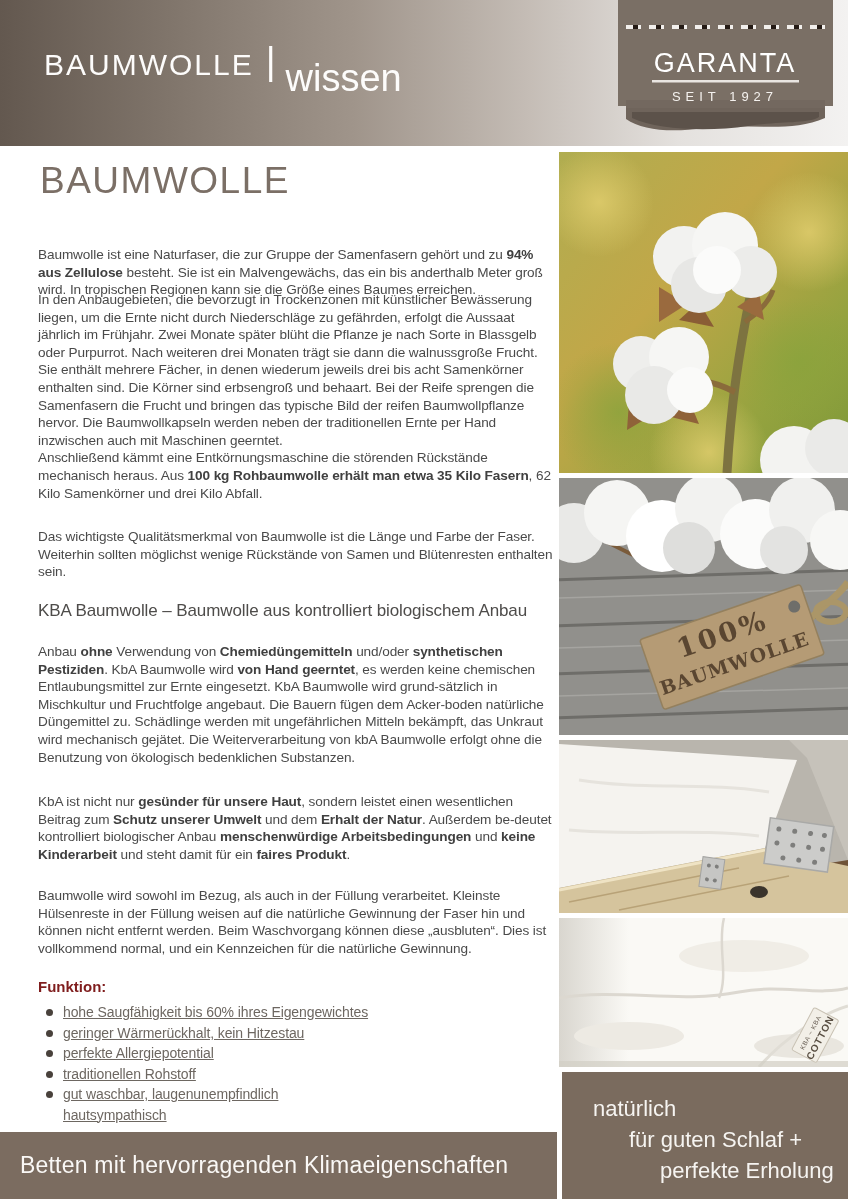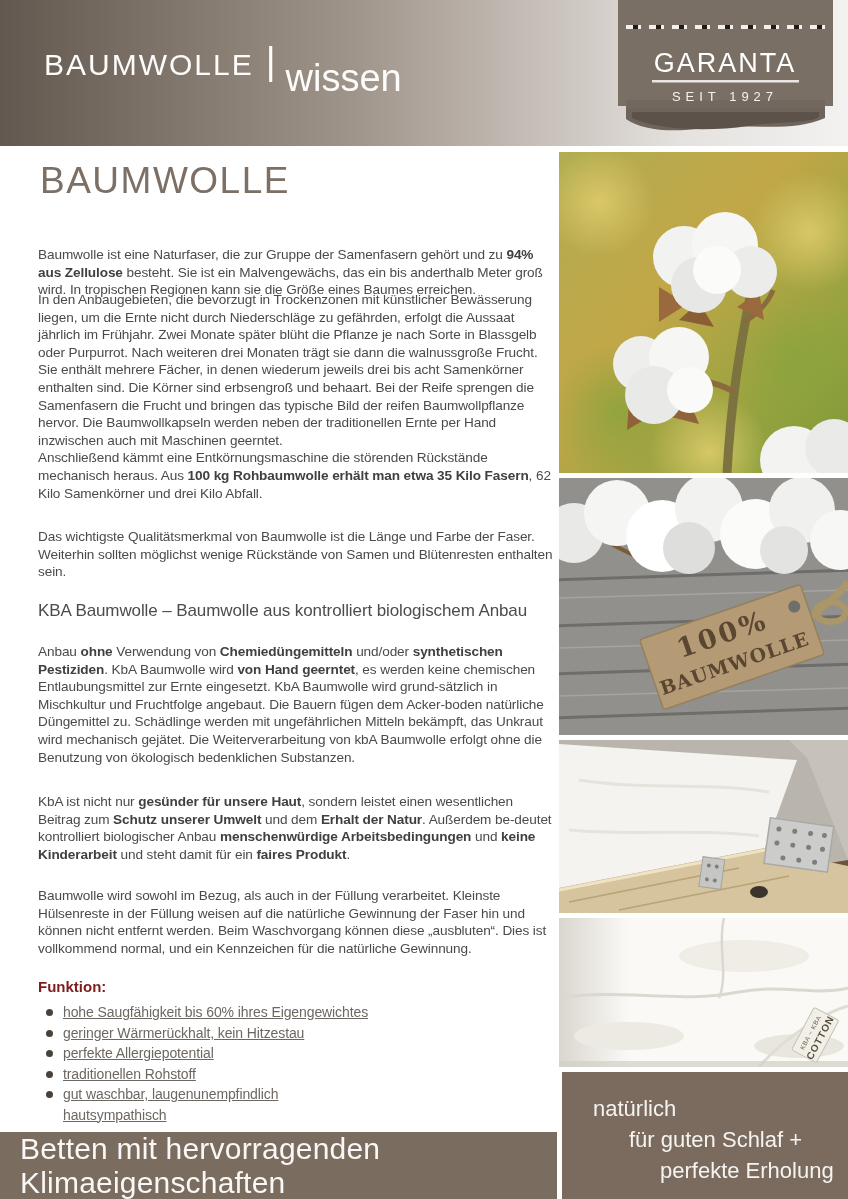--- a/index.html
+++ b/index.html
@@ -48,21 +48,21 @@
   .photo{position:absolute;left:559px;width:289px;overflow:hidden;background:#eee;}
   .ph1{top:152px;height:321px;}
   .ph2{top:478px;height:257px;}
   .ph3{top:740px;height:173px;}
   .ph4{top:918px;height:149px;}
   .photo svg{display:block;}
   
   .bar-left{
     position:absolute;left:0;top:1132px;width:557px;height:67px;background:#7b6c60;
     color:#faf8f6;display:flex;align-items:center;box-sizing:border-box;padding-left:20px;
-    font-size:30px;letter-spacing:0.2px;
+    font-size:23px;letter-spacing:0.2px;
   }
   .box-right{
     position:absolute;left:562px;top:1072px;width:300px;height:127px;background:#7a6b5e;
     color:#f6f4f1;font-size:22px;
   }
   .box-right .ln{position:absolute;white-space:nowrap;}
   .box-right .ln1{left:31px;top:24px;}
   .box-right .ln2{left:67px;top:55px;}
   .box-right .ln3{left:98px;top:86px;}
 </style>

